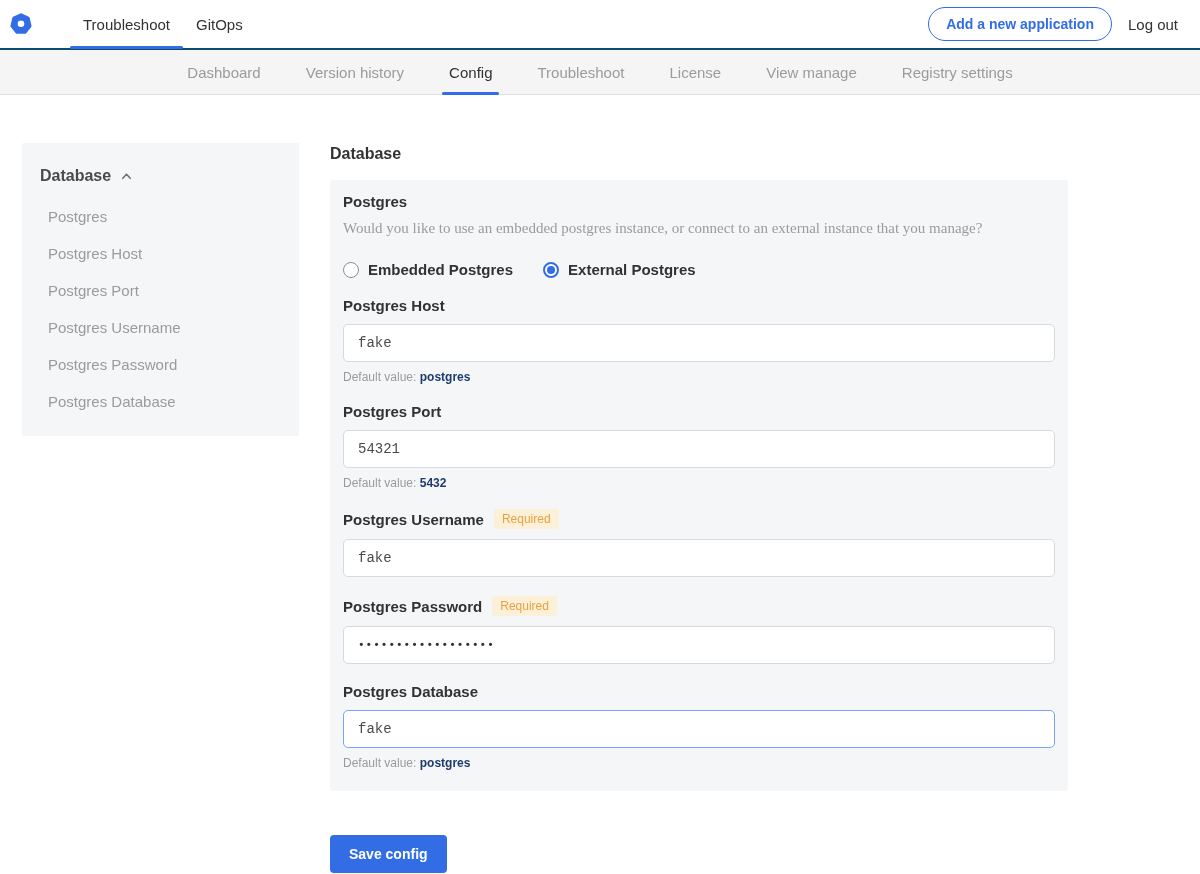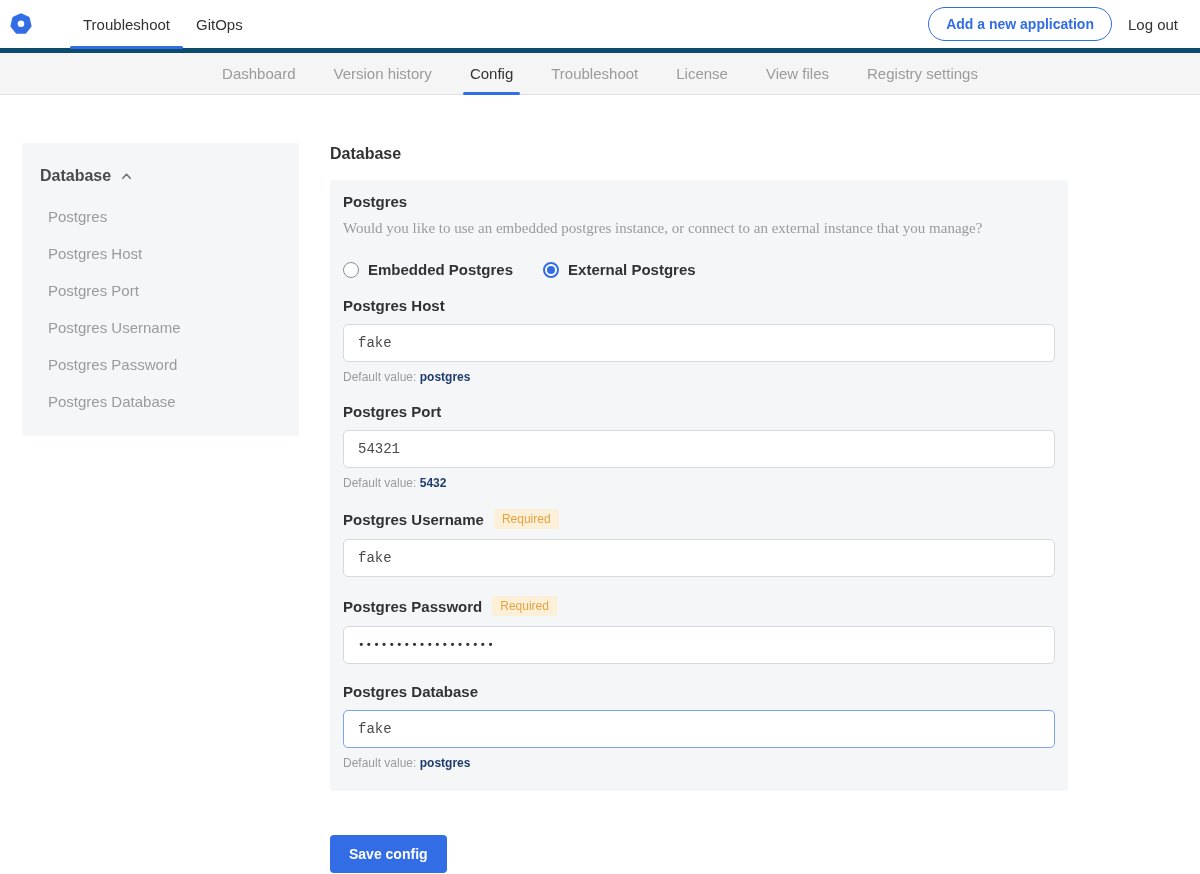--- a/index.html
+++ b/index.html
@@ -12,22 +12,22 @@
   .app-tabs { display:flex; height:48px; }
   .app-tab { position:relative; padding:0 13px; display:flex; align-items:center; font-size:15px; color:#323232; cursor:pointer; }
   .app-tab.active::after { content:""; position:absolute; left:0; right:0; bottom:-1px; height:3px;
     background:#326DE6; border-radius:2px; z-index:2; }
   .topnav-right { margin-left:auto; display:flex; align-items:center; gap:16px; }
   .pill-button { border:1px solid #326DE6; color:#326DE6; background:#fff; border-radius:17px;
     padding:8px 17px; font-size:14px; font-weight:bold; font-family:inherit; cursor:pointer; }
   .logout { font-size:15px; color:#323232; cursor:pointer; }
 
   
-  .subnav { height:47px; background:#f5f5f6; border-top:5px solid #0c4a6e; border-bottom:1px solid #dfe1e3;
-    display:flex; justify-content:center; gap:24px; }
+  .subnav { height:47px; background:#f5f5f6; border-top:2px solid #0c4a6e; border-bottom:1px solid #dfe1e3;
+    display:flex; justify-content:center; gap:31px; }
   .subnav-item { position:relative; display:flex; align-items:center; padding:0 7px; font-size:15px;
     color:#9b9b9b; cursor:pointer; }
   .subnav-item.active { color:#323232; }
   .subnav-item.active::after { content:""; position:absolute; left:0; right:0; bottom:-1px; height:3px;
     background:#326DE6; border-radius:2px; }
 
   
   .layout { display:flex; align-items:flex-start; padding:48px 0 0 22px; }
 
   
@@ -97,21 +97,21 @@
   <div class="subnav-item active">
       <span>Config</span>
     </div>
   <div class="subnav-item">
       <span>Troubleshoot</span>
     </div>
   <div class="subnav-item">
       <span>License</span>
     </div>
   <div class="subnav-item">
-      <span>View files</span>
+      <span>View manage</span>
     </div>
   <div class="subnav-item">
       <span>Registry settings</span>
     </div>
 </nav>
 
 <div class="layout">
 
   <aside class="sidebar">
     <div class="sidebar-header">

